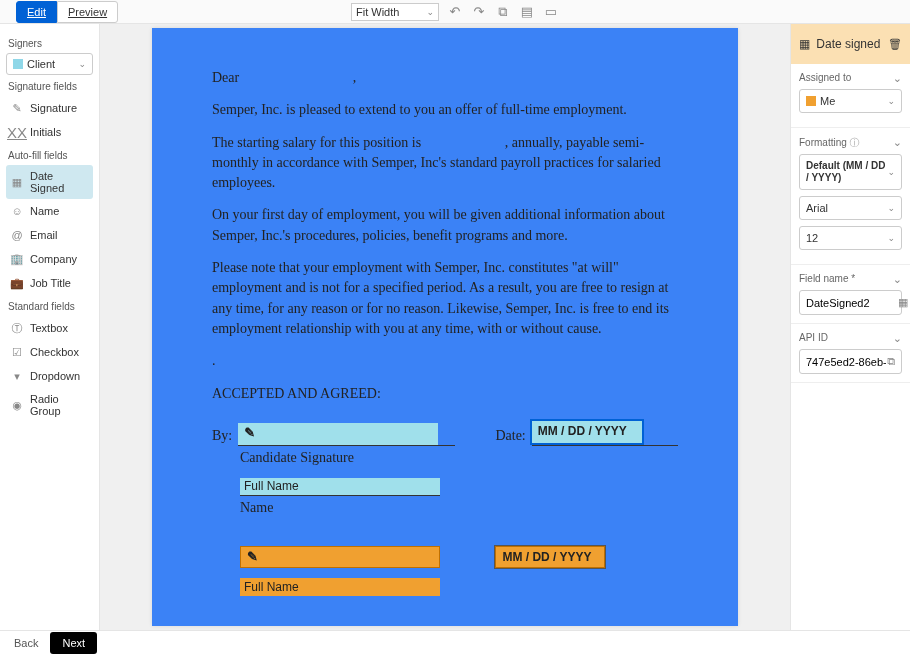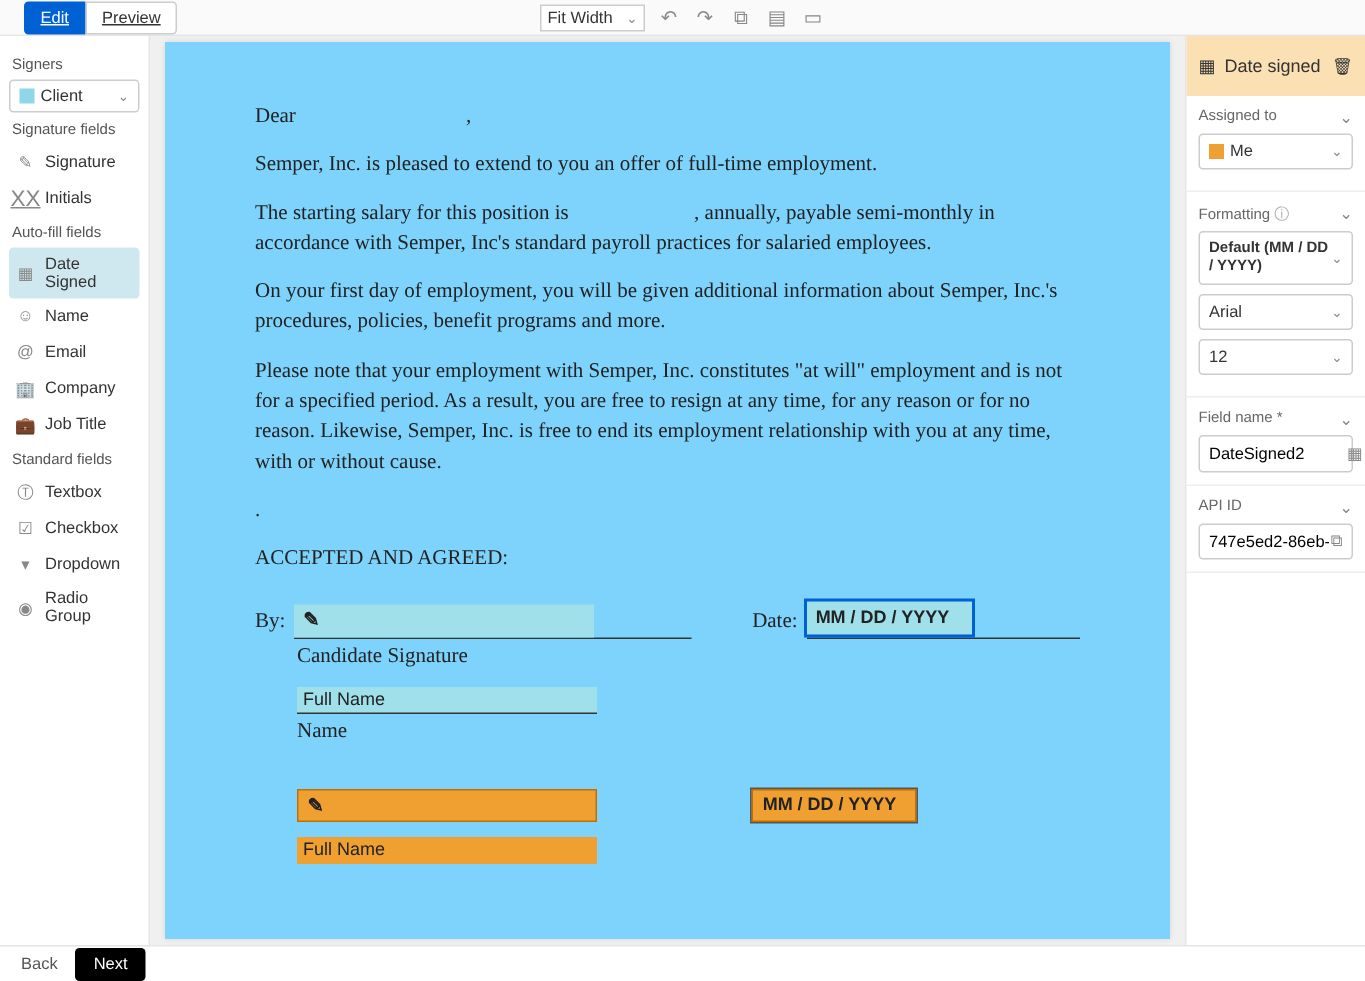--- a/index.html
+++ b/index.html
@@ -3,36 +3,36 @@
 <meta charset="utf-8">
 <style>
   * { box-sizing: border-box; margin: 0; padding: 0; }
   body { font-family: -apple-system, Helvetica, Arial, sans-serif; font-size: 12px; color: #333; background: #fff; width: 910px; height: 654px; overflow: hidden; position: relative; }
   .topbar { height: 24px; display: flex; align-items: center; border-bottom: 1px solid #e5e5e5; background: #fafafa; }
   .tabs { display: flex; margin-left: 16px; }
   .tab { padding: 4px 10px; font-size: 11px; cursor: pointer; border: 1px solid #ccc; text-decoration: underline; }
   .tab.edit { background: #0061d5; color: #fff; border-color: #0061d5; border-radius: 3px 0 0 3px; }
   .tab.preview { background: #fff; border-radius: 0 3px 3px 0; }
   .toolbar-center { position: absolute; left: 50%; transform: translateX(-50%); display: flex; align-items: center; gap: 8px; }
-  .zoom-select { font-size: 11px; padding: 2px 4px; border: 1px solid #ccc; background: #fff; width: 70px; }
+  .zoom-select { font-size: 11px; padding: 2px 4px; border: 1px solid #ccc; background: #fff; width: 88px; }
   .tb-icon { width: 16px; height: 16px; display: flex; align-items: center; justify-content: center; color: #888; cursor: pointer; font-size: 13px; }
 
   .main { display: flex; height: 606px; }
   .left { width: 100px; border-right: 1px solid #e5e5e5; padding: 8px 6px; overflow-y: auto; }
   .left .section-title { font-size: 10px; color: #555; margin: 6px 0 4px 2px; }
   .dropdown { border: 1px solid #ccc; border-radius: 3px; padding: 4px 6px; display: flex; align-items: center; justify-content: space-between; font-size: 11px; cursor: pointer; }
   .color-sq { width: 10px; height: 10px; background: #8fd7e8; margin-right: 4px; }
   .color-sq.orange { background: #f0a030; }
   .chev { font-size: 9px; color: #888; }
   .field-item { display: flex; align-items: center; padding: 5px 4px; border-radius: 3px; cursor: pointer; font-size: 11px; gap: 6px; }
   .field-item.selected { background: #cfe8f0; }
   .fi-icon { width: 14px; height: 14px; display: flex; align-items: center; justify-content: center; color: #888; flex-shrink: 0; }
 
   .canvas-wrap { flex: 1; background: #f0f0f0; display: flex; justify-content: center; padding: 4px; overflow: hidden; }
-  .doc { width: 670px; background: #7dd3fc; padding: 40px 60px; font-family: Georgia, 'Times New Roman', serif; font-size: 14px; line-height: 1.45; color: #222; position: relative; overflow-y: auto; box-shadow: 0 0 4px rgba(0,0,0,0.1); }
+  .doc { width: 586px; background: #3b82f6; padding: 40px 60px; font-family: Georgia, 'Times New Roman', serif; font-size: 14px; line-height: 1.45; color: #222; position: relative; overflow-y: auto; box-shadow: 0 0 4px rgba(0,0,0,0.1); }
   .doc p { margin-bottom: 12px; }
   .accepted { font-weight: normal; margin-top: 6px; }
   .sig-row { display: flex; margin-top: 20px; gap: 40px; }
   .sig-col { flex: 1; }
   .sig-label-inline { display: flex; align-items: flex-end; gap: 6px; }
   .sig-label-inline .lbl { font-family: Georgia, serif; }
   .sig-line { border-bottom: 1px solid #333; display: block; height: 22px; position: relative; }
   .field-box { height: 22px; display: flex; align-items: center; padding: 0 6px; font-family: Arial, sans-serif; font-size: 12px; font-weight: bold; }
   .field-box.cyan { background: #a0e0eb; }
   .field-box.cyan.selected { background: #a0e0eb; outline: 2px solid #0061d5; }

